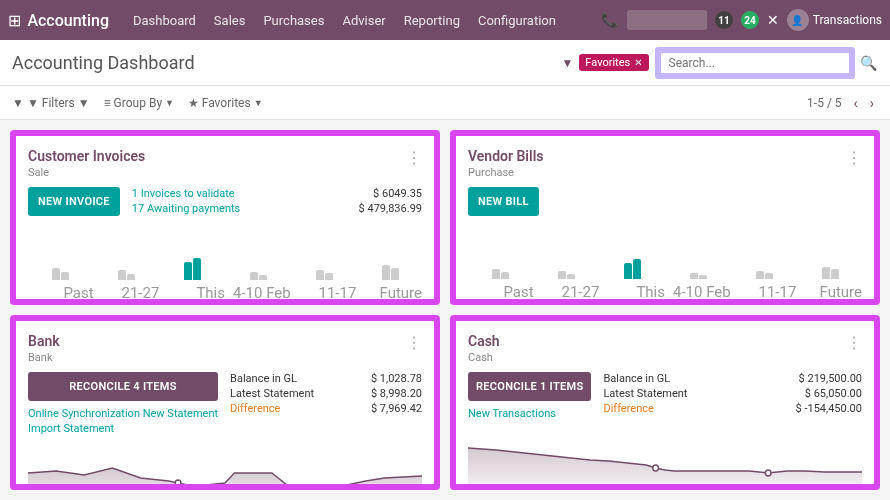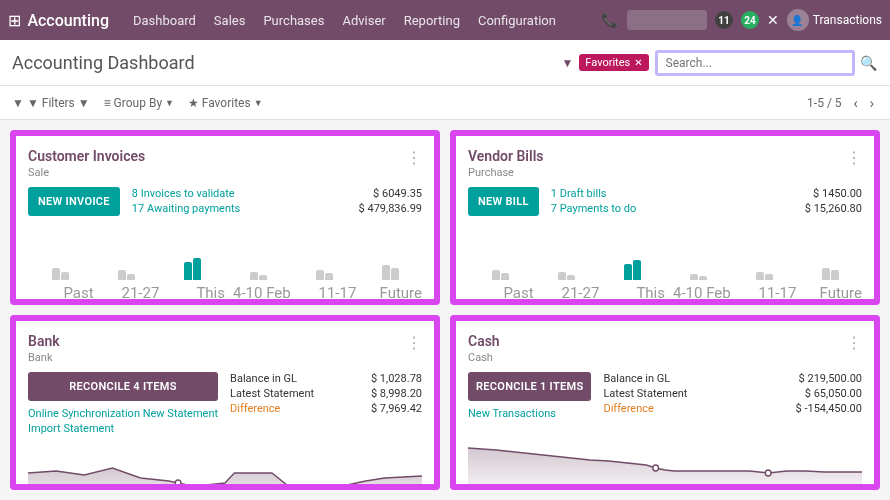--- a/index.html
+++ b/index.html
@@ -36,21 +36,21 @@
       display: flex;
       align-items: center;
       padding: 0 12px;
       border-bottom: 1px solid #e0e0e0;
       gap: 10px;
     }
     .page-title { font-size: 18px; color: #555; flex: 1; }
     .search-area { display: flex; align-items: center; gap: 6px; }
     .filter-tag { background: #be185d; color: white; border-radius: 3px; padding: 2px 6px; font-size: 11px; display: flex; align-items: center; gap: 4px; }
     .filter-tag .tag-close { cursor: pointer; font-size: 10px; }
-    .search-input { border: 3px solid #c4b5fd; border-radius: 3px; padding: 3px 8px; font-size: 12px; width: 200px; outline: none; }
+    .search-input { border: 6px solid #c4b5fd; border-radius: 3px; padding: 3px 8px; font-size: 12px; width: 200px; outline: none; }
     .search-btn { color: #714B67; cursor: pointer; font-size: 14px; }
     .funnel-icon { color: #714B67; }
 
     
     .filterbar {
       background: white;
       height: 34px;
       display: flex;
       align-items: center;
       padding: 0 12px;
@@ -209,21 +209,21 @@
       <div>
         <div class="card-title">Customer Invoices</div>
         <div class="card-subtitle">Sale</div>
       </div>
       <span class="card-menu">⋮</span>
     </div>
     <div class="card-body">
       <button class="new-btn">NEW INVOICE</button>
       <div class="card-info">
         <div class="info-row">
-          <span class="info-label">8 Invoices to validate</span>
+          <span class="info-label">1 Invoices to validate</span>
           <span class="info-value">$ 6049.35</span>
         </div>
         <div class="info-row">
           <span class="info-label">17 Awaiting payments</span>
           <span class="info-value">$ 479,836.99</span>
         </div>
       </div>
     </div>
     <div class="chart-area">
       <div class="bar-chart" id="invoice-bar-chart">
@@ -267,30 +267,20 @@
   <div class="card">
     <div class="card-header">
       <div>
         <div class="card-title">Vendor Bills</div>
         <div class="card-subtitle">Purchase</div>
       </div>
       <span class="card-menu">⋮</span>
     </div>
     <div class="card-body">
       <button class="new-btn">NEW BILL</button>
-      <div class="card-info">
-        <div class="info-row">
-          <span class="info-label">1 Draft bills</span>
-          <span class="info-value">$ 1450.00</span>
-        </div>
-        <div class="info-row">
-          <span class="info-label">7 Payments to do</span>
-          <span class="info-value">$ 15,260.80</span>
-        </div>
-      </div>
     </div>
     <div class="chart-area">
       <div class="bar-chart" id="vendor-bar-chart">
       <div class="bar-group">
             <div class="bar gray" style="height: 10px;"></div>
             <div class="bar gray" style="height: 7px;"></div>
           </div>
           <div class="bar-group">
             <div class="bar gray" style="height: 8px;"></div>
             <div class="bar gray" style="height: 5px;"></div>

